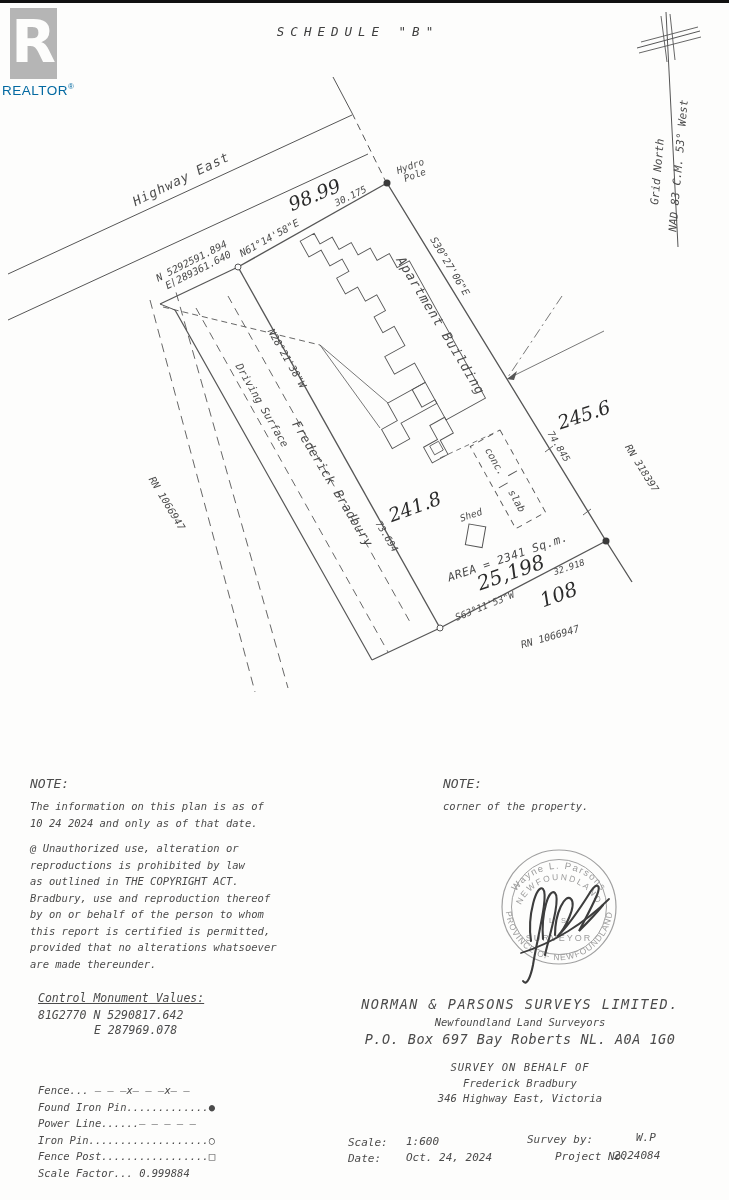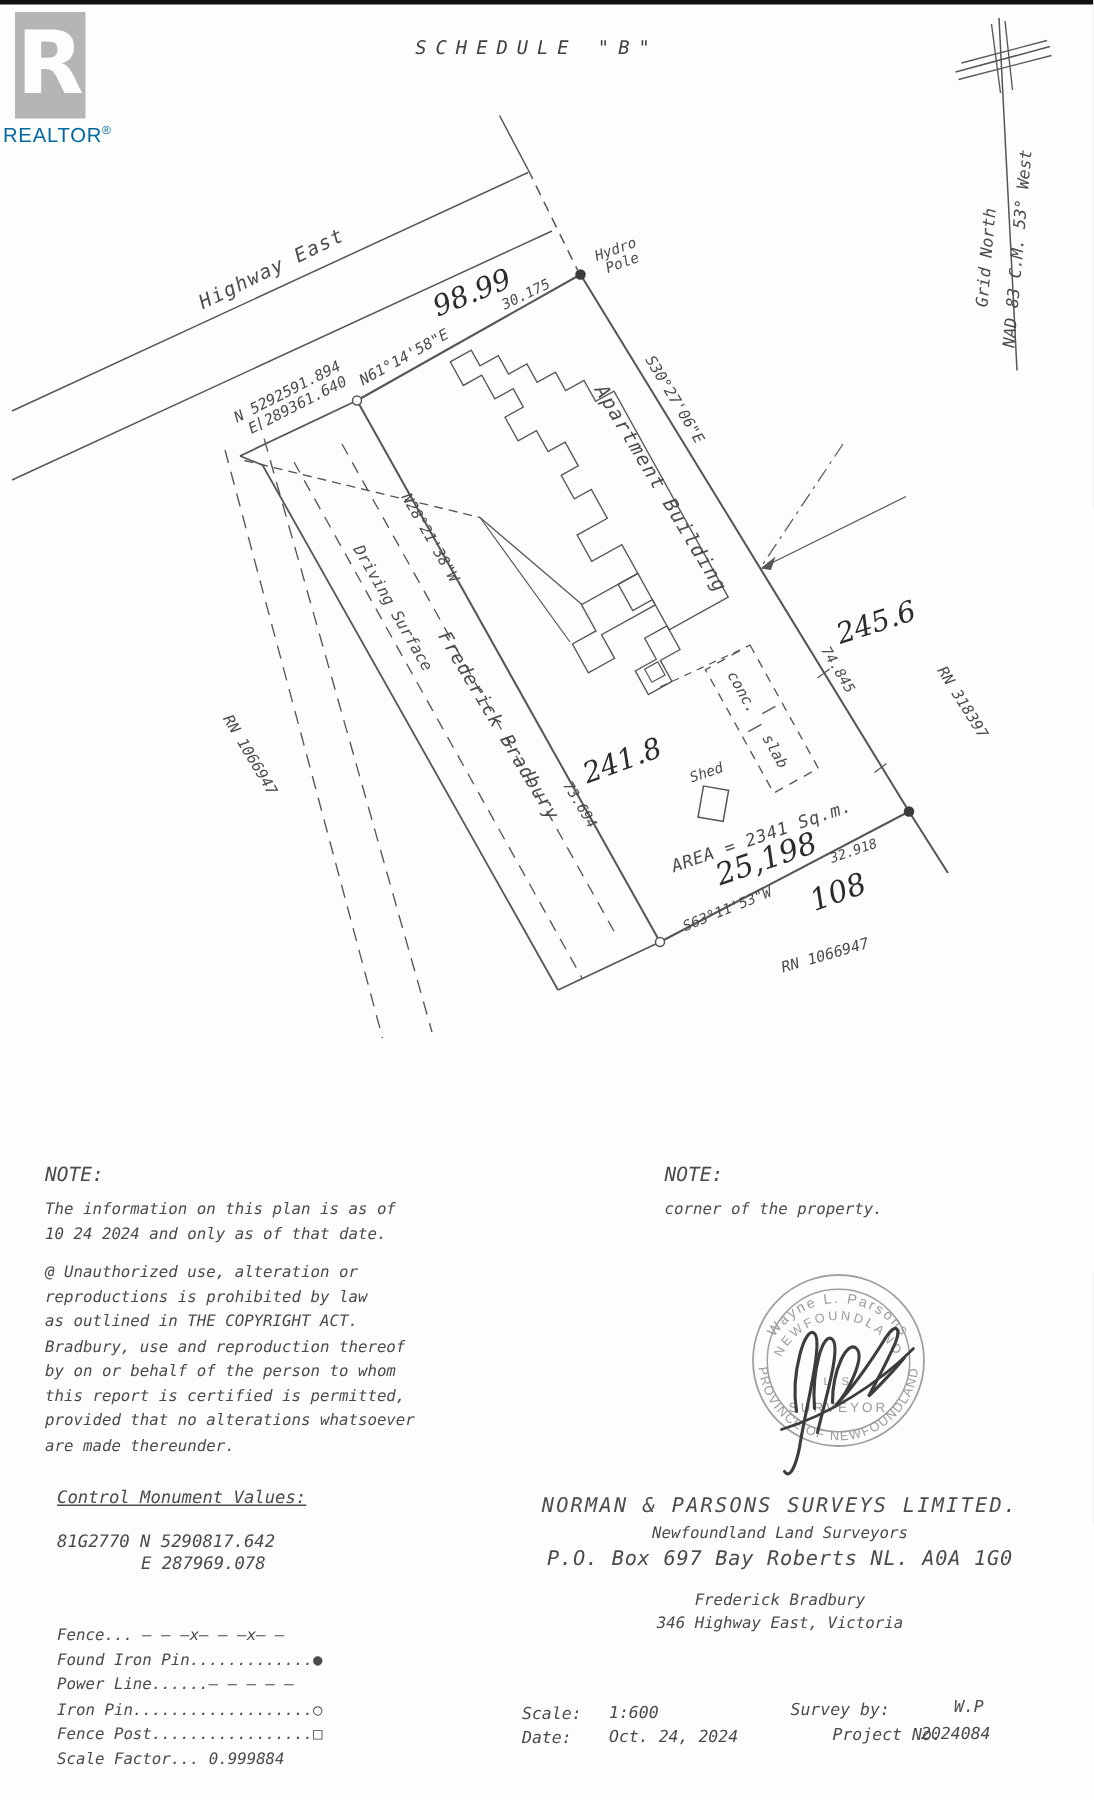--- a/index.html
+++ b/index.html
@@ -20,21 +20,21 @@
           line-height:1;transform:translateY(-2px);}
   .logo-word{position:absolute;left:2px;top:82px;font-family:"Liberation Sans",sans-serif;
              font-size:13.5px;letter-spacing:.5px;color:#0369a1;}
   .logo-word sup{font-size:8px;}
   
   .note{position:absolute;font-style:italic;}
   .note .nt{font-size:13px;margin-bottom:7px;}
   .note .ln{font-size:10.5px;line-height:16.5px;white-space:nowrap;}
   .gap{height:9px;}
   .control{position:absolute;left:38px;top:991px;font-style:italic;}
-  .control .ct{font-size:11.5px;text-decoration:underline;margin-bottom:15px;}
+  .control .ct{font-size:11.5px;text-decoration:underline;margin-bottom:3px;}
   .control .cl{font-size:11.5px;line-height:15px;white-space:nowrap;}
   .control .ind{padding-left:56px;}
   .legend{position:absolute;left:38px;top:1082px;font-style:italic;}
   .legend .lg{font-size:10.5px;line-height:16.5px;white-space:nowrap;}
   .firm{position:absolute;left:335px;top:996px;width:370px;text-align:center;font-style:italic;}
   .firm .f1{font-size:13.5px;letter-spacing:1.5px;margin-bottom:4px;white-space:nowrap;}
   .firm .f2{font-size:10.5px;margin-bottom:3px;}
   .firm .f3{font-size:13.5px;letter-spacing:.5px;margin-bottom:14px;white-space:nowrap;}
   .firm .f4{font-size:10.5px;letter-spacing:1px;margin-bottom:4px;}
   .firm .f5{font-size:10.5px;margin-bottom:3px;}
@@ -226,20 +226,21 @@
     <div class="lg">Power Line......— — — — —</div>
     <div class="lg">Iron Pin...................○</div>
     <div class="lg">Fence Post.................□</div>
     <div class="lg">Scale Factor...  0.999884</div>
   </div>
 
   <div class="firm">
     <div class="f1">NORMAN &amp; PARSONS SURVEYS LIMITED.</div>
     <div class="f2">Newfoundland Land Surveyors</div>
     <div class="f3">P.O. Box 697 Bay Roberts NL. A0A 1G0</div>
+    <div class="f4">SURVEY ON BEHALF OF</div>
     <div class="f5">Frederick Bradbury</div>
     <div class="f6">346 Highway East, Victoria</div>
   </div>
 
   <div class="fitem" style="left:348px;top:1136px;">Scale:</div>
   <div class="fitem" style="left:406px;top:1135px;">1:600</div>
   <div class="fitem" style="left:348px;top:1152px;">Date:</div>
   <div class="fitem" style="left:406px;top:1151px;">Oct. 24, 2024</div>
   <div class="fitem" style="left:527px;top:1133px;text-align:right;">Survey by:</div>
   <div class="fitem" style="left:636px;top:1131px;">W.P</div>

